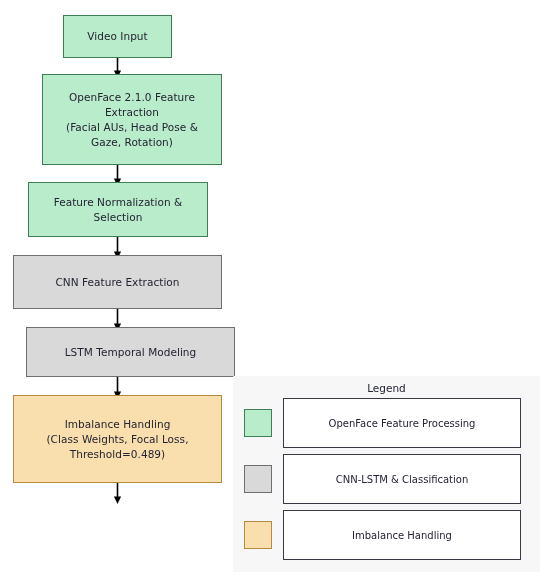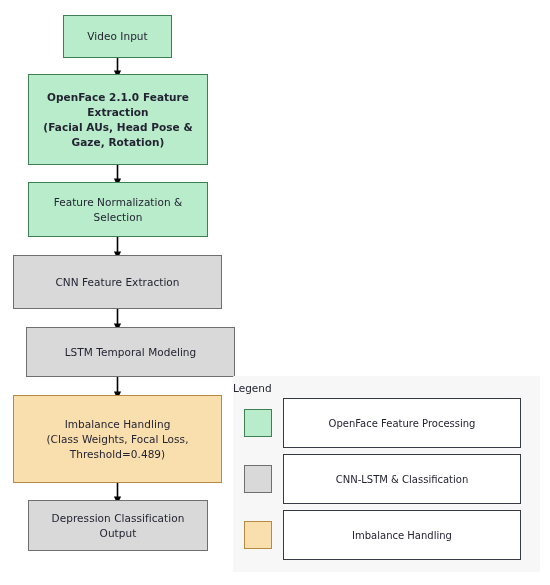--- a/index.html
+++ b/index.html
@@ -76,20 +76,21 @@
     background: #f7f7f7;
     border: 1.6px solid #363a४7;
     border-color: #363a47;
     border-radius: 1px;
   }
   #legend-title {
     position: absolute;
     left: 0;
     top: 6px;
     width: 307px;
+    text-align: center;
     font-size: 10.5px;
     color: #232433;
   }
   .legend-row {
     position: absolute;
     left: 0;
     width: 307px;
     height: 52px;
   }
   .legend-swatch {
@@ -139,38 +140,36 @@
       <line x1="117.5" y1="165" x2="117.5" y2="182"></line>
       <line x1="117.5" y1="237" x2="117.5" y2="255"></line>
       <line x1="117.5" y1="309" x2="117.5" y2="327"></line>
       <line x1="117.5" y1="377" x2="117.5" y2="395"></line>
       <line x1="117.5" y1="483" x2="117.5" y2="500"></line>
     </g>
   </svg>
 
   <div class="node green" style="left:63px;  top:15px;  width:109px; height:43px;">Video Input</div>
 
-  <div class="node green" style="left:28px;  top:74px;  width:180px; height:91px;font-weight:bold;">OpenFace 2.1.0 Feature
+  <div class="node green" style="left:42px;  top:74px;  width:180px; height:91px;">OpenFace 2.1.0 Feature
 Extraction
 (Facial AUs, Head Pose &amp;
 Gaze, Rotation)</div>
 
   <div class="node green" style="left:28px;  top:182px; width:180px; height:55px;">Feature Normalization &amp;
 Selection</div>
 
   <div class="node gray" style="left:13px;  top:255px; width:209px; height:54px;">CNN Feature Extraction</div>
 
   <div class="node gray" style="left:13px;  top:327px; width:209px; height:50px;margin-left:13px;">LSTM Temporal Modeling</div>
 
   <div class="node orange" style="left:13px;  top:395px; width:209px; height:88px;">Imbalance Handling
 (Class Weights, Focal Loss,
 Threshold=0.489)</div>
 
-  <div class="node gray" style="left:28px;  top:500px; width:180px; height:51px;">Depression Classification
-Output</div>
 
   <div id="legend-panel">
 
     <div id="legend-title">Legend</div>
 
     <div class="legend-row" style="top:22px;">
       <div class="legend-swatch green"></div>
       <div class="legend-label">OpenFace Feature Processing</div>
     </div>
 

